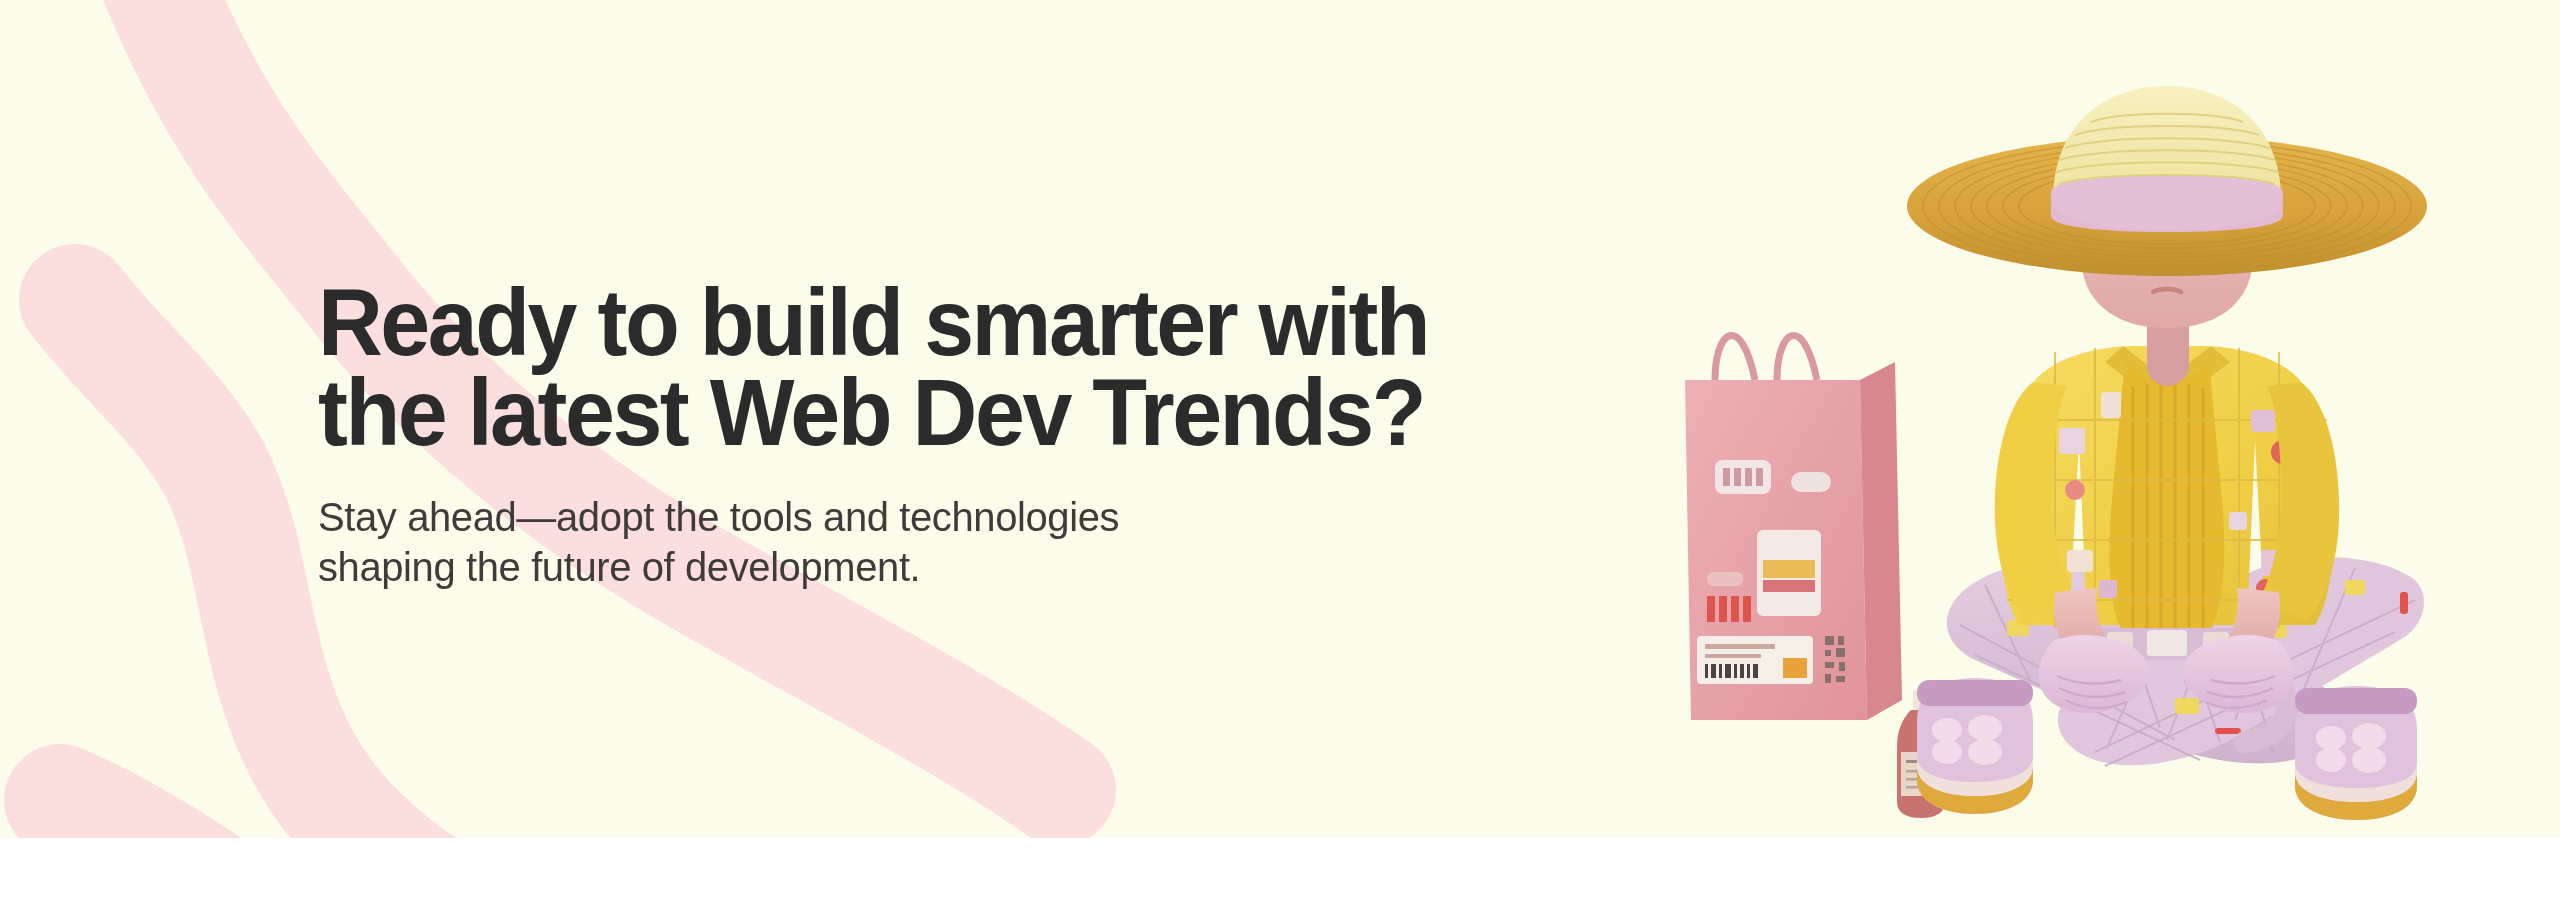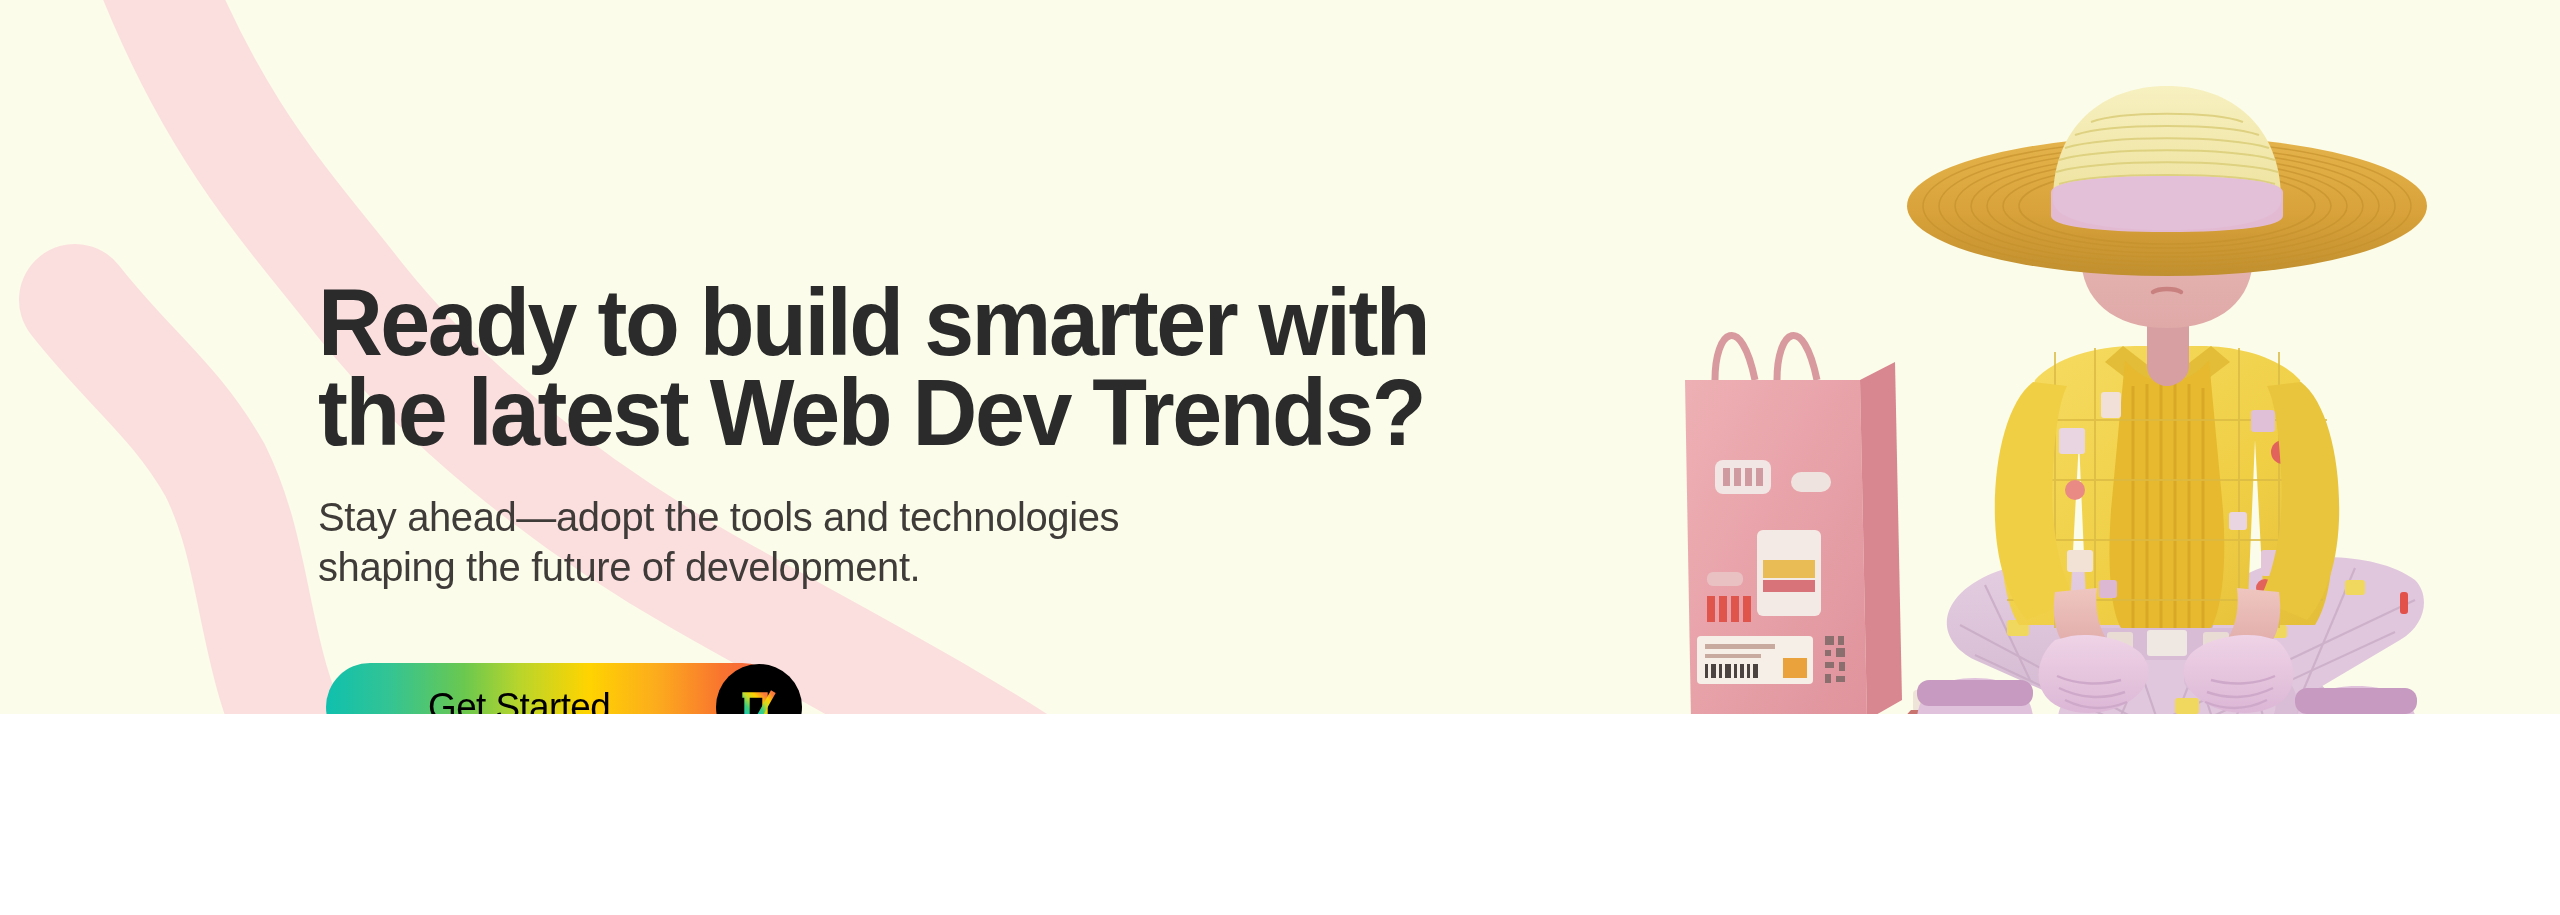--- a/index.html
+++ b/index.html
@@ -3,21 +3,21 @@
 <meta charset="utf-8">
 <style>
   * { margin:0; padding:0; box-sizing:border-box; }
   html, body {
     width:2560px; height:915px;
     overflow:hidden;
     font-family:"Liberation Sans", sans-serif;
   }
   #banner {
     position:relative;
-    width:2560px; height:714px;
+    width:2560px; height:838px;
     background:#fbfcea;
     overflow:hidden;
   }
 
   
   #ribbons {
     position:absolute; inset:0;
     width:2560px; height:915px;
     pointer-events:none;
   }
@@ -131,43 +131,20 @@
     </g>
   </svg>
 
   <div id="copy">
     <h1 id="headline">Ready to build smarter with
 the latest Web Dev Trends?</h1>
     <p id="subhead">Stay ahead—adopt the tools and technologies
 shaping the future of development.</p>
   </div>
 
-  <div id="cta-wrap">
-    <button id="cta-button">
-      <span id="cta-label">Get Started</span>
-      <span id="cta-badge">
-        <svg width="48" height="48" viewBox="0 0 48 48">
-          <defs>
-            <linearGradient id="lg" x1="0" y1="1" x2="1" y2="0">
-              <stop offset="0%" stop-color="#12c8c0"></stop>
-              <stop offset="28%" stop-color="#3ecf7a"></stop>
-              <stop offset="52%" stop-color="#c8dc2a"></stop>
-              <stop offset="74%" stop-color="#ffd000"></stop>
-              <stop offset="100%" stop-color="#fb7a3a"></stop>
-            </linearGradient>
-          </defs>
-          <g fill="none" stroke="url(#lg)" stroke-width="5.4" stroke-linecap="square">
-            <path d="M 10 12 H 30 V 34 H 12 V 14"></path>
-            <path d="M 24 34 L 37 11"></path>
-            <path d="M 30 15 H 42"></path>
-          </g>
-        </svg>
-      </span>
-    </button>
-  </div>
 
   <div id="illustration">
     <svg width="860" height="835" viewBox="0 0 860 835">
       <defs>
         <linearGradient id="brim" x1="0" y1="0" x2="0" y2="1">
           <stop offset="0%" stop-color="#e5b44c"></stop>
           <stop offset="55%" stop-color="#d9a23a"></stop>
           <stop offset="100%" stop-color="#c08f2f"></stop>
         </linearGradient>
         <linearGradient id="crown" x1="0" y1="0" x2="0" y2="1">

